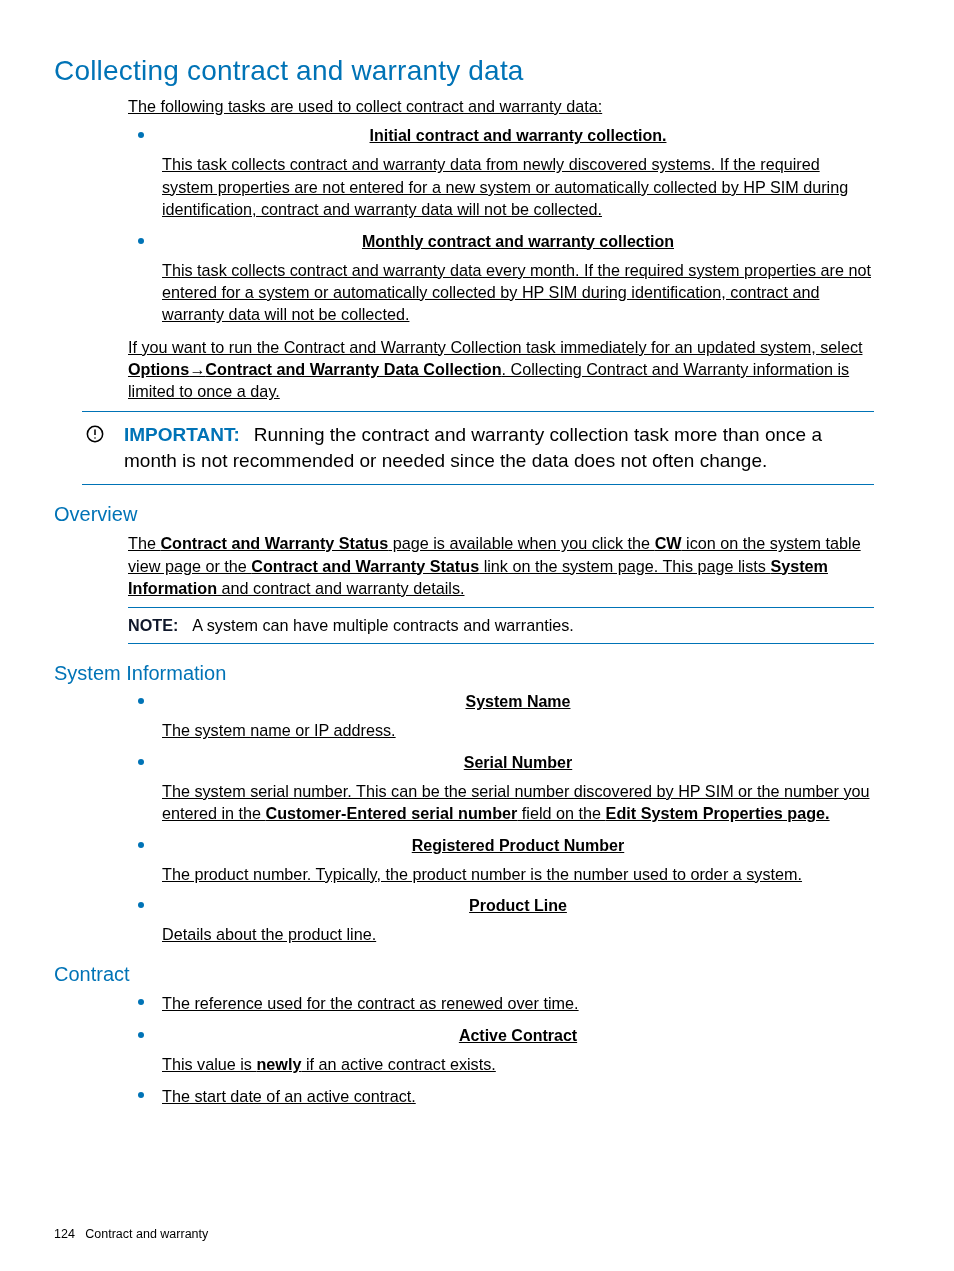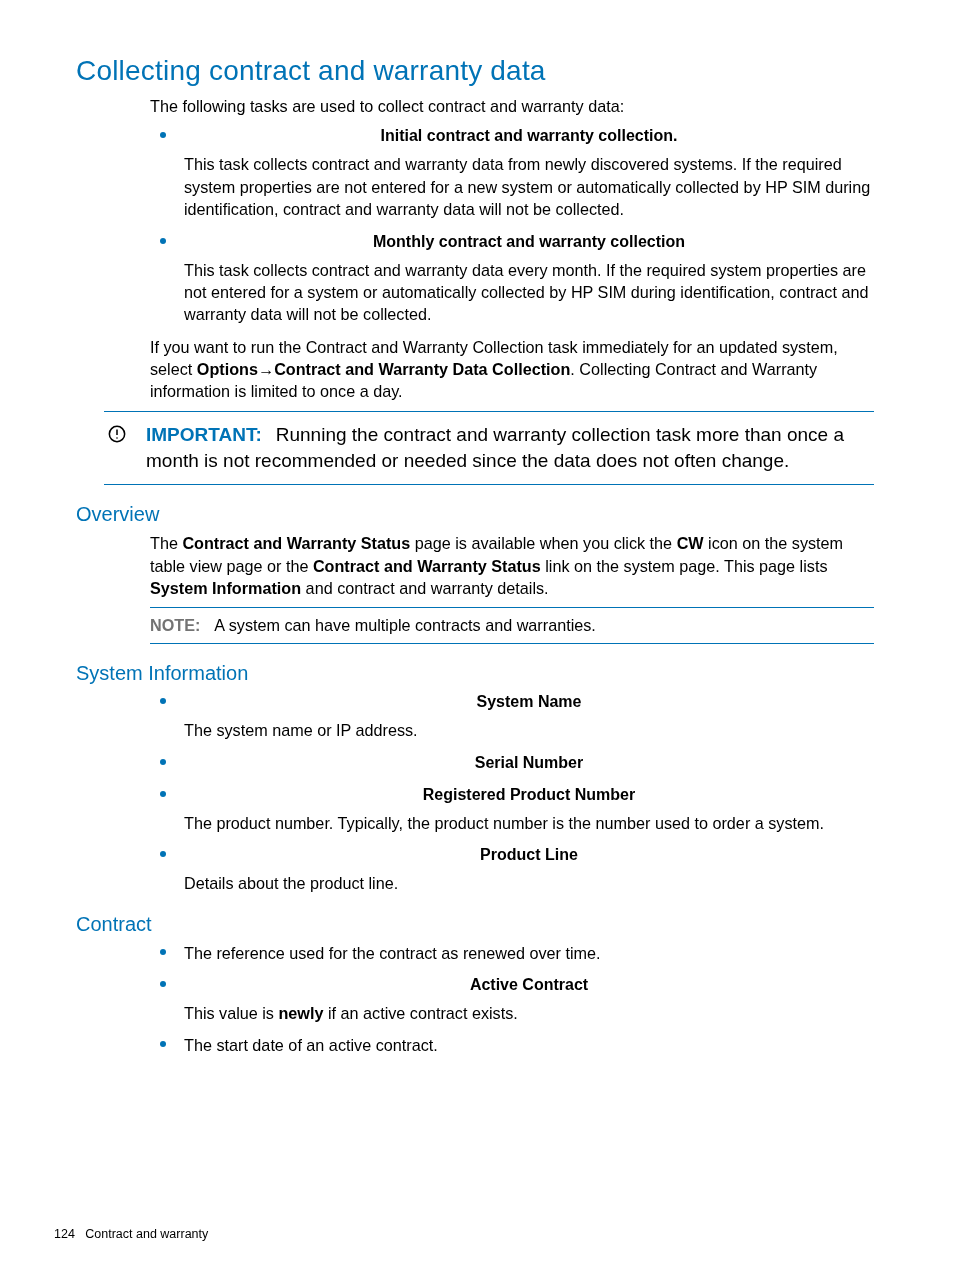--- a/index.html
+++ b/index.html
@@ -7,21 +7,21 @@
     padding: 0;
     background: #fff;
     font-family: Arial, Helvetica, sans-serif;
     color: #000;
     width: 954px;
   }
   .page {
     box-sizing: border-box;
     width: 954px;
     height: 1271px;
-    padding: 55px 80px 30px 76px;
+    padding: 55px 80px 30px 54px;
     position: relative;
   }
   h1.section {
     font-family: Arial, Helvetica, sans-serif;
     font-weight: 400;
     color: #0073b6;
     font-size: 28px;
     margin: 0 0 8px 0;
     letter-spacing: 0.2px;
   }
@@ -29,20 +29,21 @@
     font-family: Arial, Helvetica, sans-serif;
     font-weight: 400;
     color: #0073b6;
     font-size: 20px;
     margin: 18px 0 6px 0;
   }
   .body-indent {
     margin-left: 74px;
     font-size: 16.2px;
     line-height: 1.38;
+    text-decoration: underline;
   }
   .body-indent p {
     margin: 4px 0 8px 0;
   }
   ul.bullets {
     list-style: none;
     padding: 0;
     margin: 6px 0 0 0;
   }
   ul.bullets > li {
@@ -104,21 +105,21 @@
   .note-block {
     margin-left: 74px;
     border-top: 1.5px solid #0073b6;
     border-bottom: 1.5px solid #0073b6;
     padding: 8px 0;
     font-size: 16.2px;
     margin-top: 8px;
     margin-bottom: 6px;
   }
   .note-label {
-    color: #737373;
+    color: #0f172a;
     font-weight: bold;
     margin-right: 14px;
   }
   .footer {
     position: absolute;
     bottom: 30px;
     left: 54px;
     font-size: 12.5px;
     color: #000;
   }
@@ -174,20 +175,23 @@
 
   <h2 class="subsection">System Information</h2>
   <div class="body-indent">
     <ul class="bullets">
       <li>
         <div class="li-title">System Name</div>
         <div class="li-desc">The system name or IP address.</div>
       </li>
       <li>
         <div class="li-title">Serial Number</div>
+        <div class="li-desc">
+          <span>The system serial number. This can be the serial number discovered by HP SIM or the number you entered in the </span><span class="bold">Customer-Entered serial number</span><span> field on the </span><span class="bold">Edit System Properties page.</span>
+        </div>
       </li>
       <li>
         <div class="li-title">Registered Product Number</div>
         <div class="li-desc">The product number. Typically, the product number is the number used to order a system.</div>
       </li>
       <li>
         <div class="li-title">Product Line</div>
         <div class="li-desc">Details about the product line.</div>
       </li>
     </ul>

